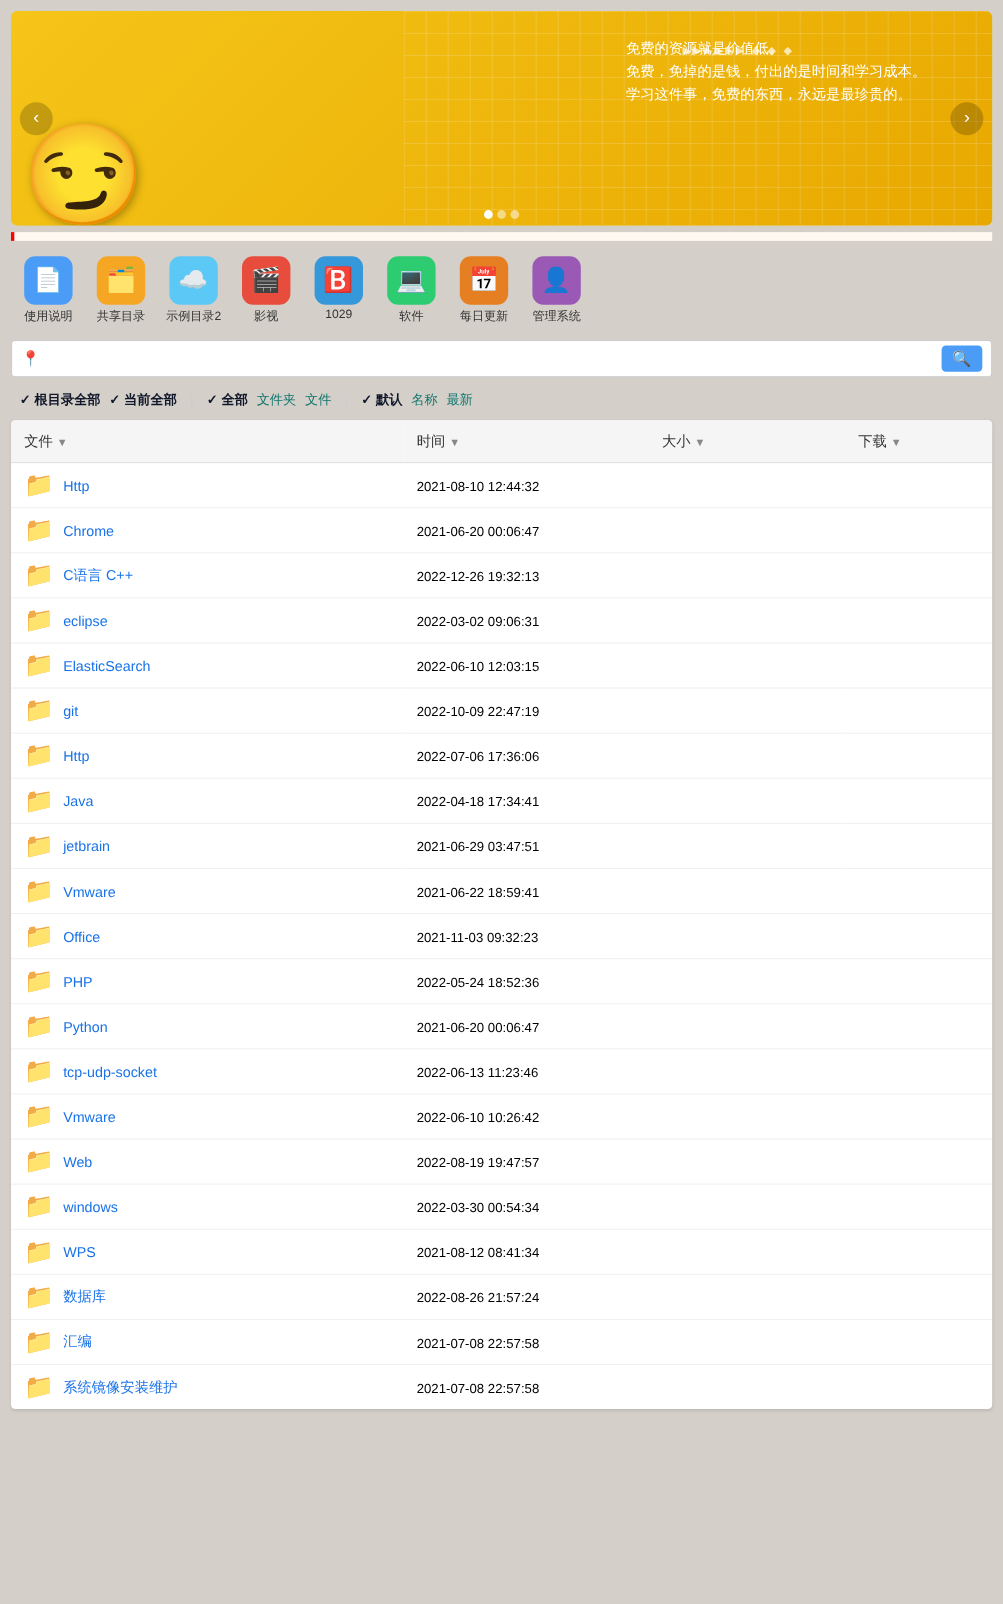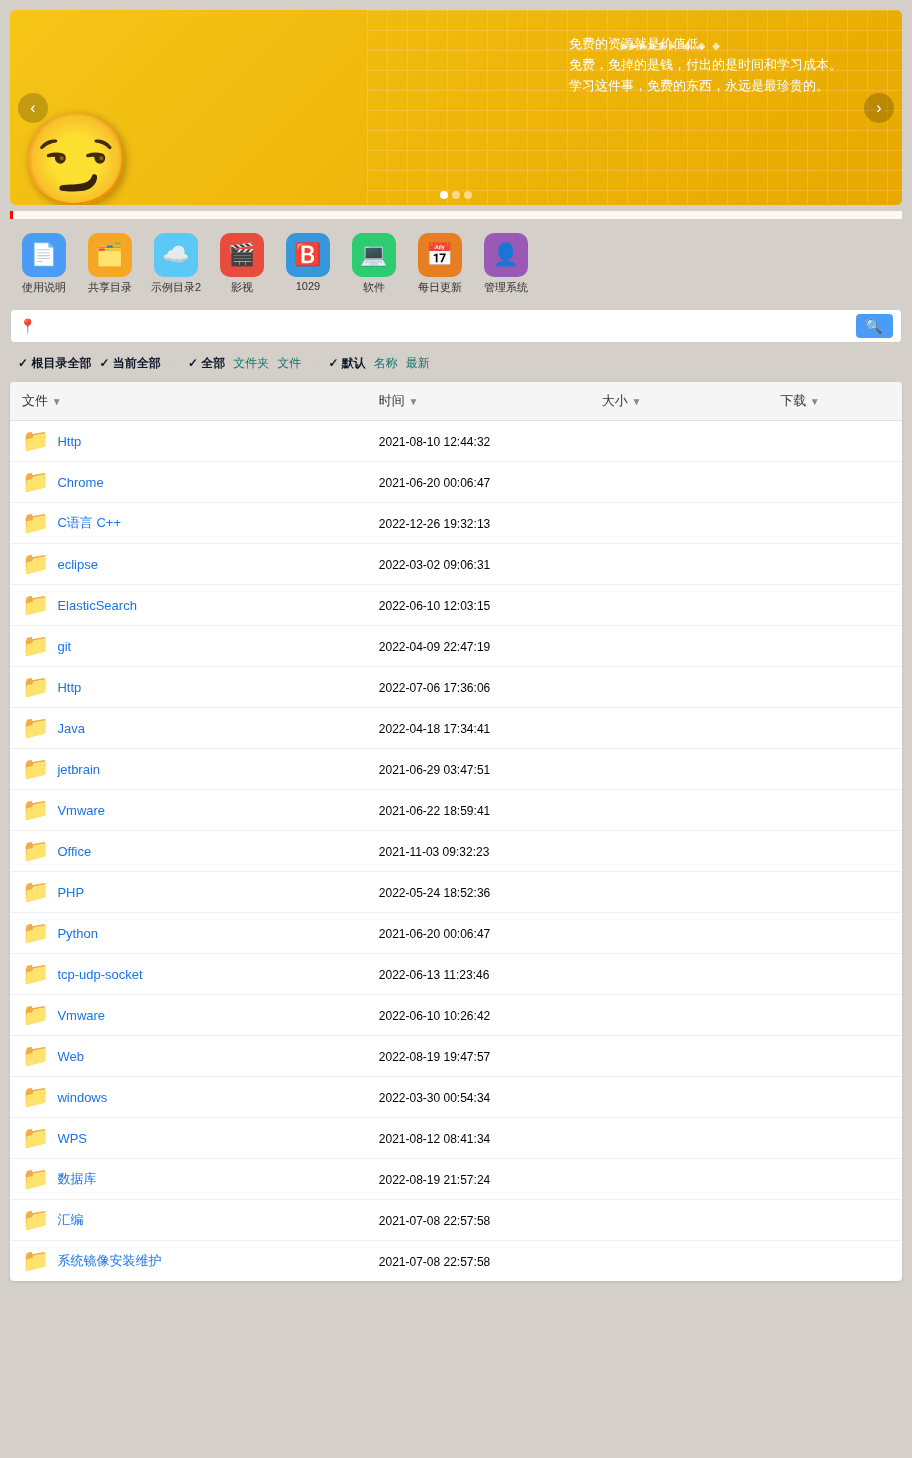--- a/index.html
+++ b/index.html
@@ -437,21 +437,21 @@
       <td></td>
     </tr>
         <tr>
       <td>
         <div class="file-name-cell">
           <span class="folder-icon">📁</span>
           <a href="#" class="file-name-link">git</a>
         </div>
       </td>
       <td>
-        <span class="file-date">2022-04-09 22:47:19</span>
+        <span class="file-date">2022-10-09 22:47:19</span>
       </td>
       <td></td>
       <td></td>
     </tr>
         <tr>
       <td>
         <div class="file-name-cell">
           <span class="folder-icon">📁</span>
           <a href="#" class="file-name-link">Http</a>
         </div>
@@ -606,21 +606,21 @@
       <td></td>
     </tr>
         <tr>
       <td>
         <div class="file-name-cell">
           <span class="folder-icon">📁</span>
           <a href="#" class="file-name-link">数据库</a>
         </div>
       </td>
       <td>
-        <span class="file-date">2022-08-19 21:57:24</span>
+        <span class="file-date">2022-08-26 21:57:24</span>
       </td>
       <td></td>
       <td></td>
     </tr>
         <tr>
       <td>
         <div class="file-name-cell">
           <span class="folder-icon">📁</span>
           <a href="#" class="file-name-link">汇编</a>
         </div>

